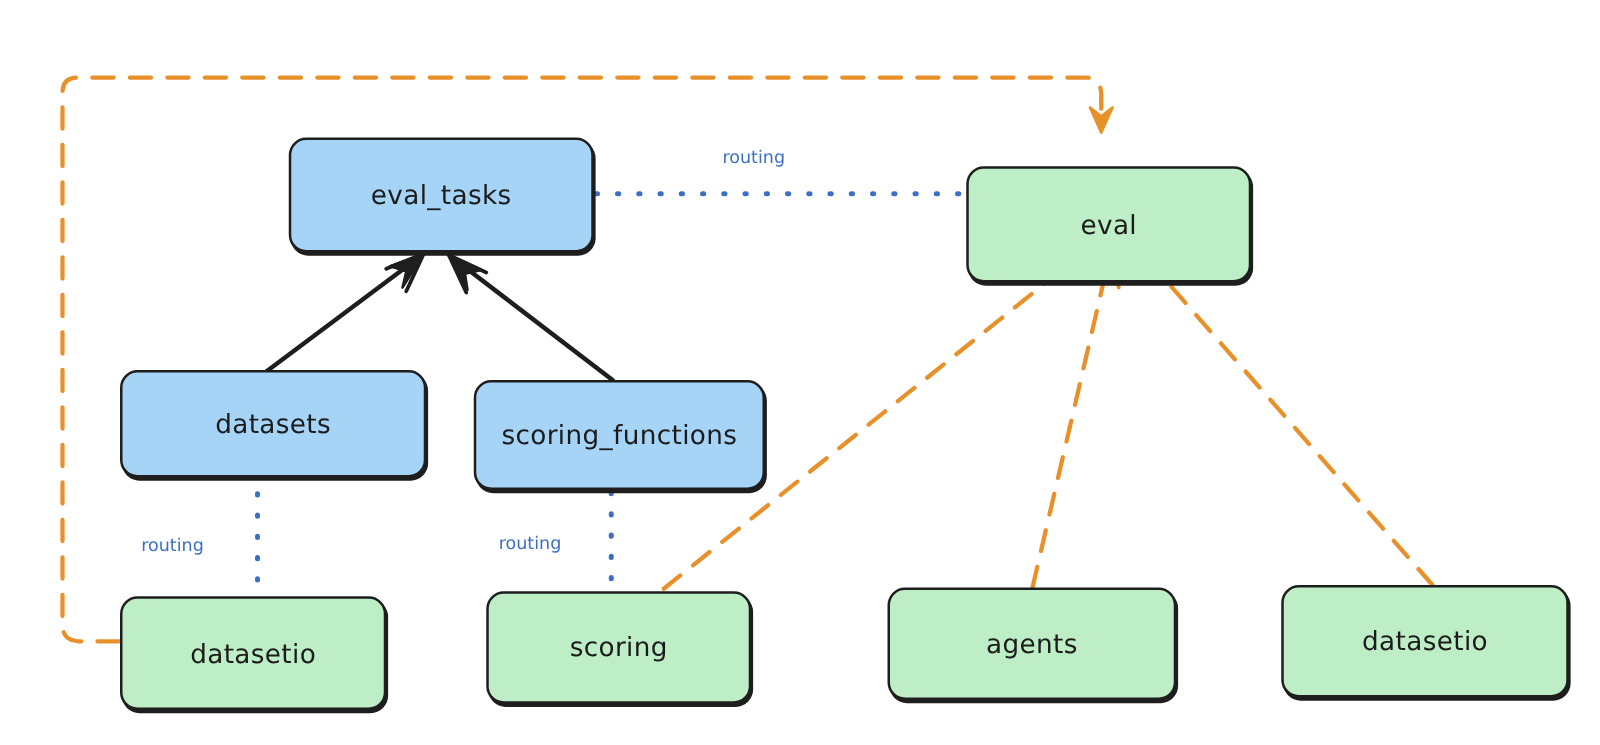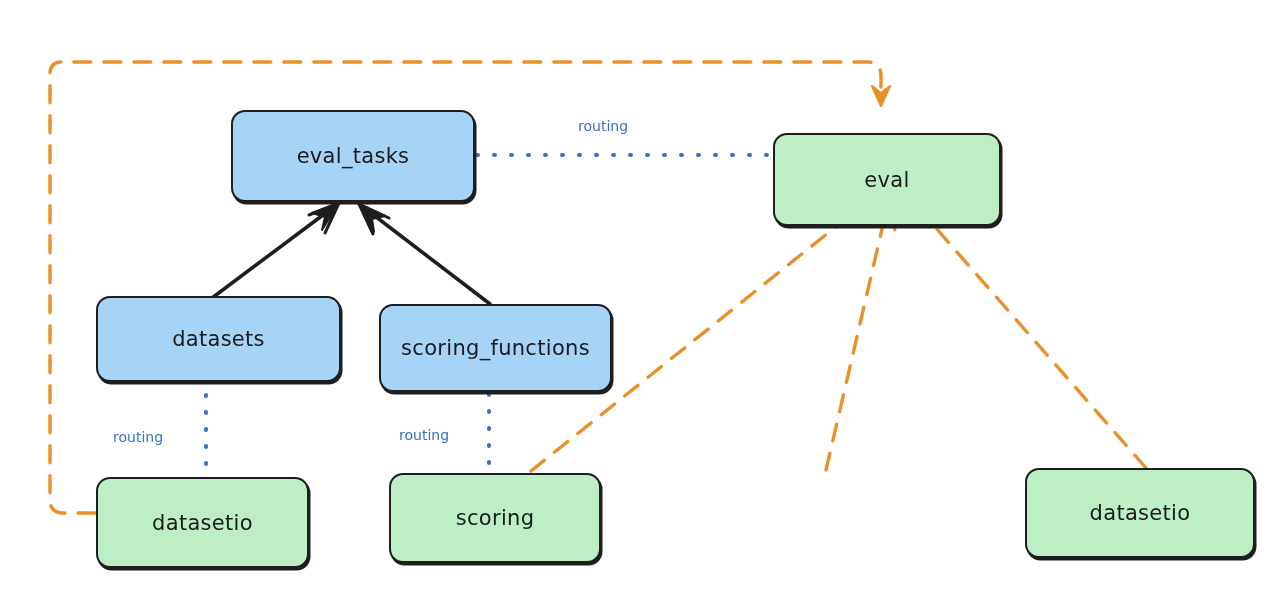--- a/index.html
+++ b/index.html
@@ -124,20 +124,23 @@
   </div>
 
   <div class="node green" style="left:96px; top:477px; width:213px; height:91px;">
     <span>datasetio</span>
   </div>
 
   <div class="node green" style="left:389px; top:473px; width:212px; height:90px;">
     <span>scoring</span>
   </div>
 
+  <div class="node green" style="left:710px; top:470px; width:231px; height:90px;">
+    <span>agents</span>
+  </div>
 
   <div class="node green" style="left:1025px; top:468px; width:230px; height:90px;">
     <span>datasetio</span>
   </div>
 
   <div class="edge-label" style="left:578px; top:118px;">routing</div>
 
   <div class="edge-label" style="left:113px; top:429px;">routing</div>
 
   <div class="edge-label" style="left:399px; top:427px;">routing</div>

